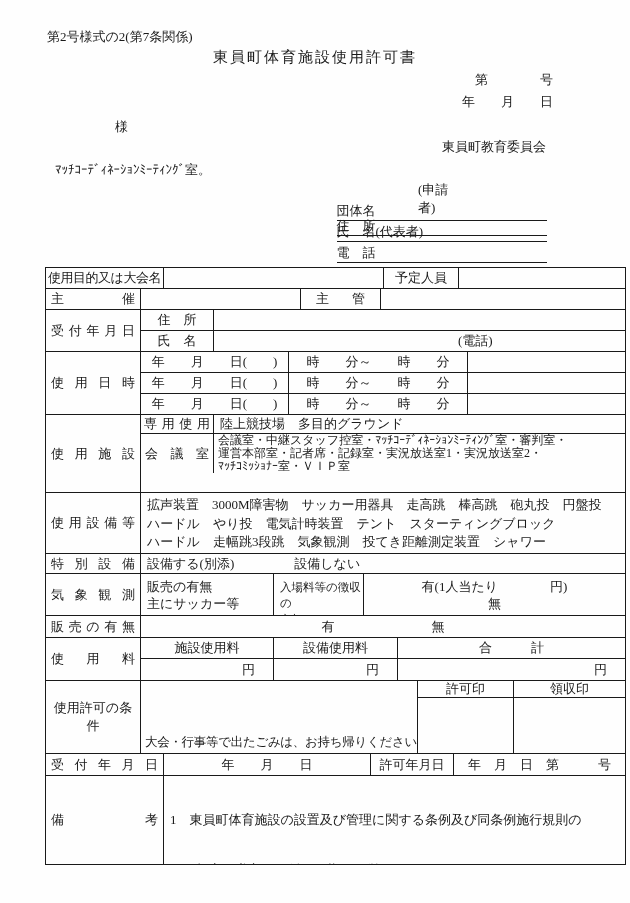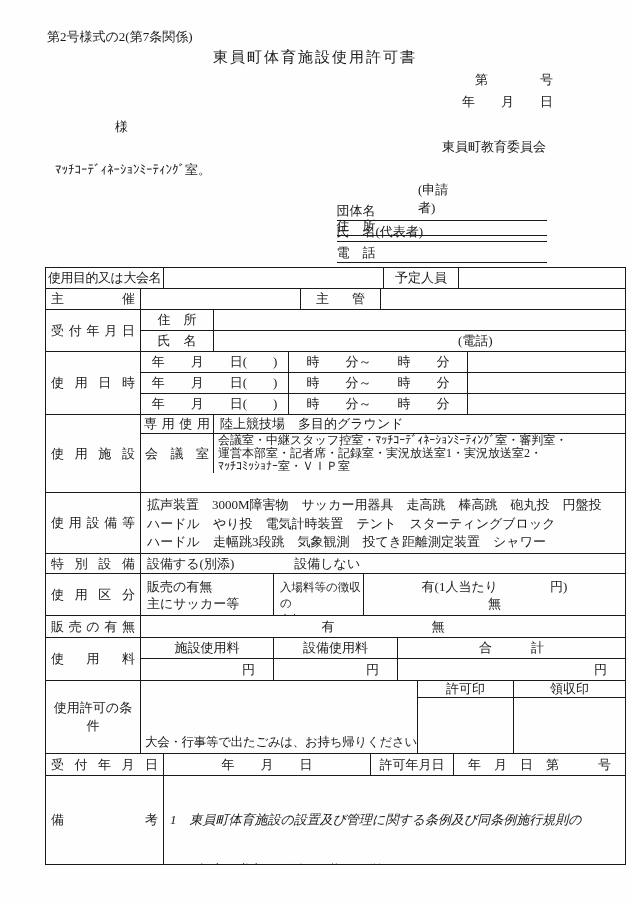--- a/index.html
+++ b/index.html
@@ -44,21 +44,21 @@
   .tight{letter-spacing:-0.5px;}
   .pl{padding-left:6px;}
   .blocky{display:block;align-items:initial;}
   .mlines{font-size:12px;line-height:13px;padding:0 4px;}
   .eqlines{line-height:18.5px;padding-top:3px;padding-left:6px;}
   .twoline{line-height:17px;padding-top:4px;}
   .adm{font-size:11.5px;line-height:16px;padding-top:5px;}
   .unit{justify-content:flex-end;padding-right:18px;}
   .note-col{display:flex;flex-direction:column;}
   .note-text{margin-top:auto;padding:0 2px 2px 4px;font-size:12.5px;letter-spacing:-0.3px;white-space:nowrap;}
-  .rem{line-height:16.5px;padding-top:3px;padding-left:6px;white-space:pre;font-style:italic;}
+  .rem{line-height:16.5px;padding-top:3px;padding-left:6px;white-space:pre;}
 </style>
 </head>
 <body>
 
 <div class="page">
 
   <div class="form-no">第2号様式の2(第7条関係)</div>
   <div class="doc-title">東員町体育施設使用許可書</div>
 
   <div class="docnum-block">
@@ -192,21 +192,21 @@
           <span class="jlab">特別設備</span>
         </div>
       <div class="c end pl" style="flex:1">
         <span>設備する(別添)</span>
         <span style="margin-left:60px">設備しない</span>
       </div>
     </div>
 
     <div class="row" style="height:42px">
       <div class="c" style="width:95px">
-          <span class="jlab">使用区分</span>
+          <span class="jlab">気象観測</span>
         </div>
       <div class="c blocky pl twoline" style="width:133px">
         <div>販売の有無</div>
         <div>主にサッカー等</div>
       </div>
       <div class="c blocky pl adm" style="width:90px">
         <div>入場料等の徴収の</div>
         <div>有無</div>
       </div>
       <div class="c end blocky twoline" style="flex:1;text-align:center">

